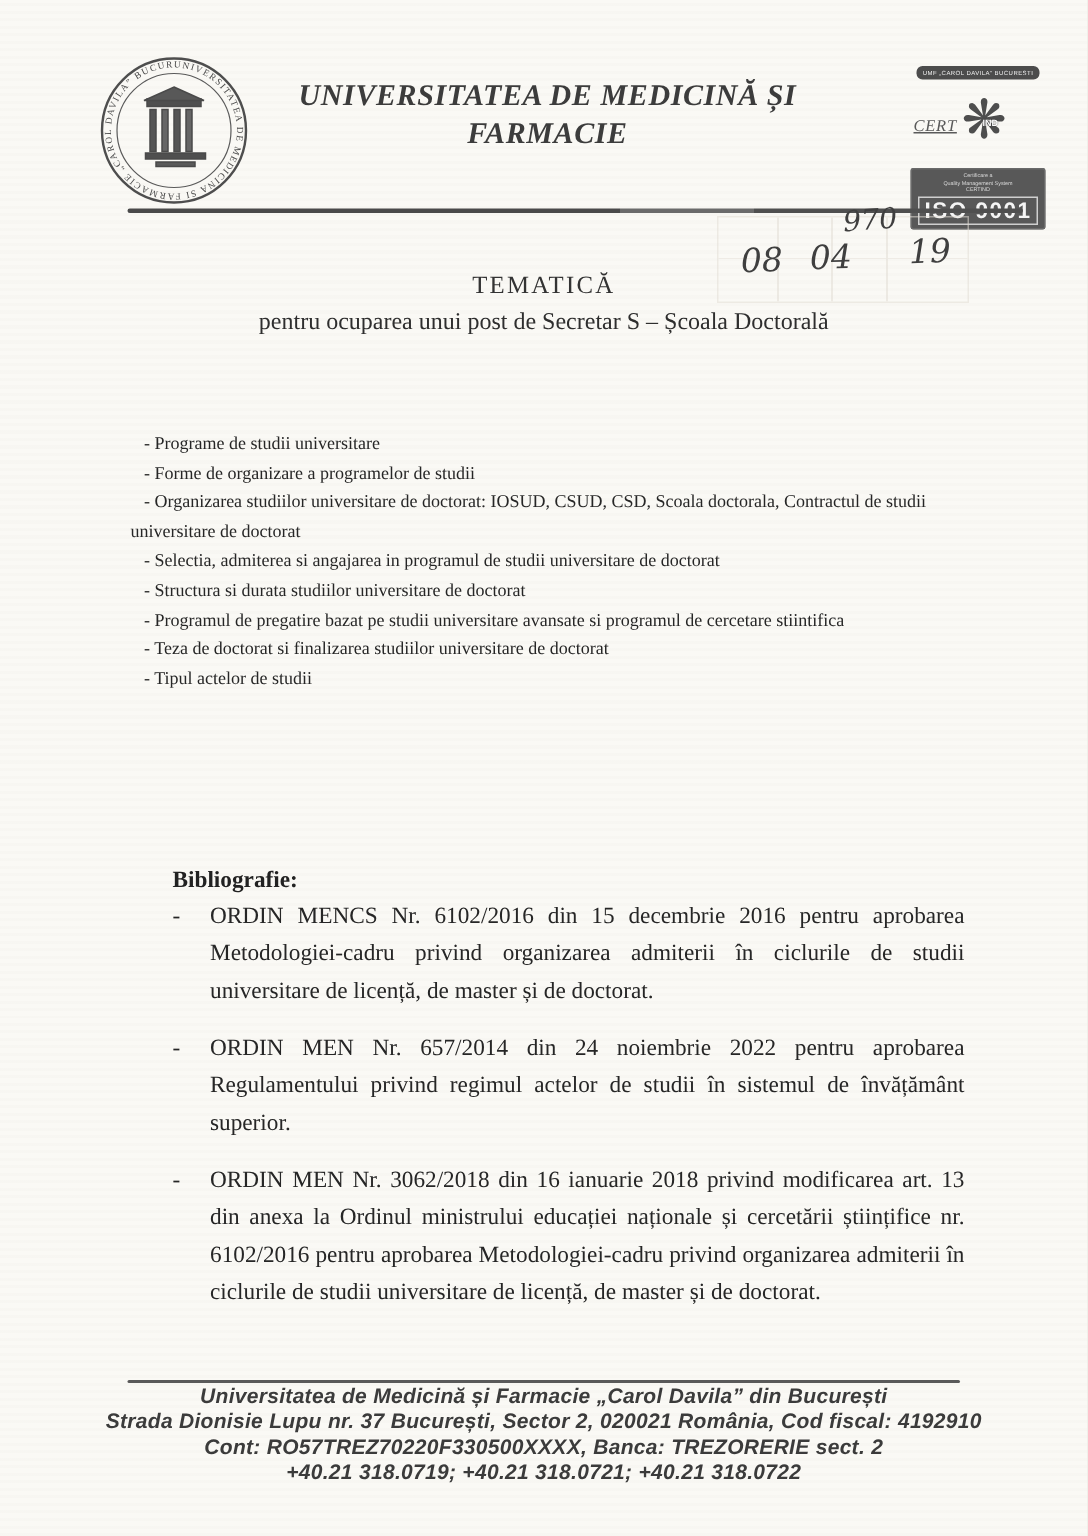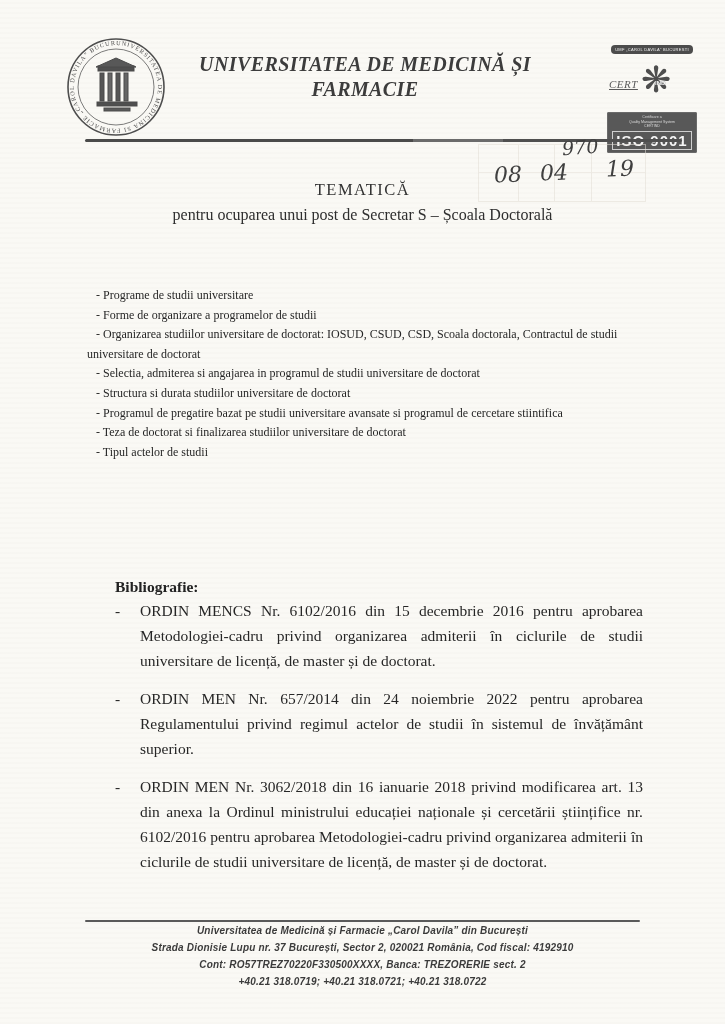--- a/index.html
+++ b/index.html
@@ -89,21 +89,21 @@
   }
   .biblio{position:absolute;top:598px;left:115px;width:528px;}
   .biblio-item{display:flex;margin-bottom:13px;}
   .biblio-dash{width:25px;flex:0 0 25px;font-size:15.5px;line-height:25px;color:#262626;}
   .biblio-text{flex:1;font-size:15.5px;line-height:25px;text-align:justify;color:#262626;}
   
   .footer{position:absolute;top:920px;left:0;right:0;text-align:center;}
   .footer-rule{margin:0 auto;width:555px;height:2px;background:#5a5a5a;border-radius:1px;}
   .footer-line{
     font-family:"Liberation Sans",sans-serif;font-weight:bold;font-style:italic;
-    font-size:10px;line-height:17px;color:#3b3b3b;letter-spacing:.2px;
+    font-size:14px;line-height:17px;color:#3b3b3b;letter-spacing:.2px;
   }
   .footer-line:first-of-type{margin-top:5px;}
   .footer-web{
     font-family:"Liberation Sans",sans-serif;font-style:italic;
     font-size:11px;color:#b9b7b2;margin-top:6px;letter-spacing:.5px;
   }
   
   .seal svg{width:100%;height:100%;}
 </style>
 </head>

